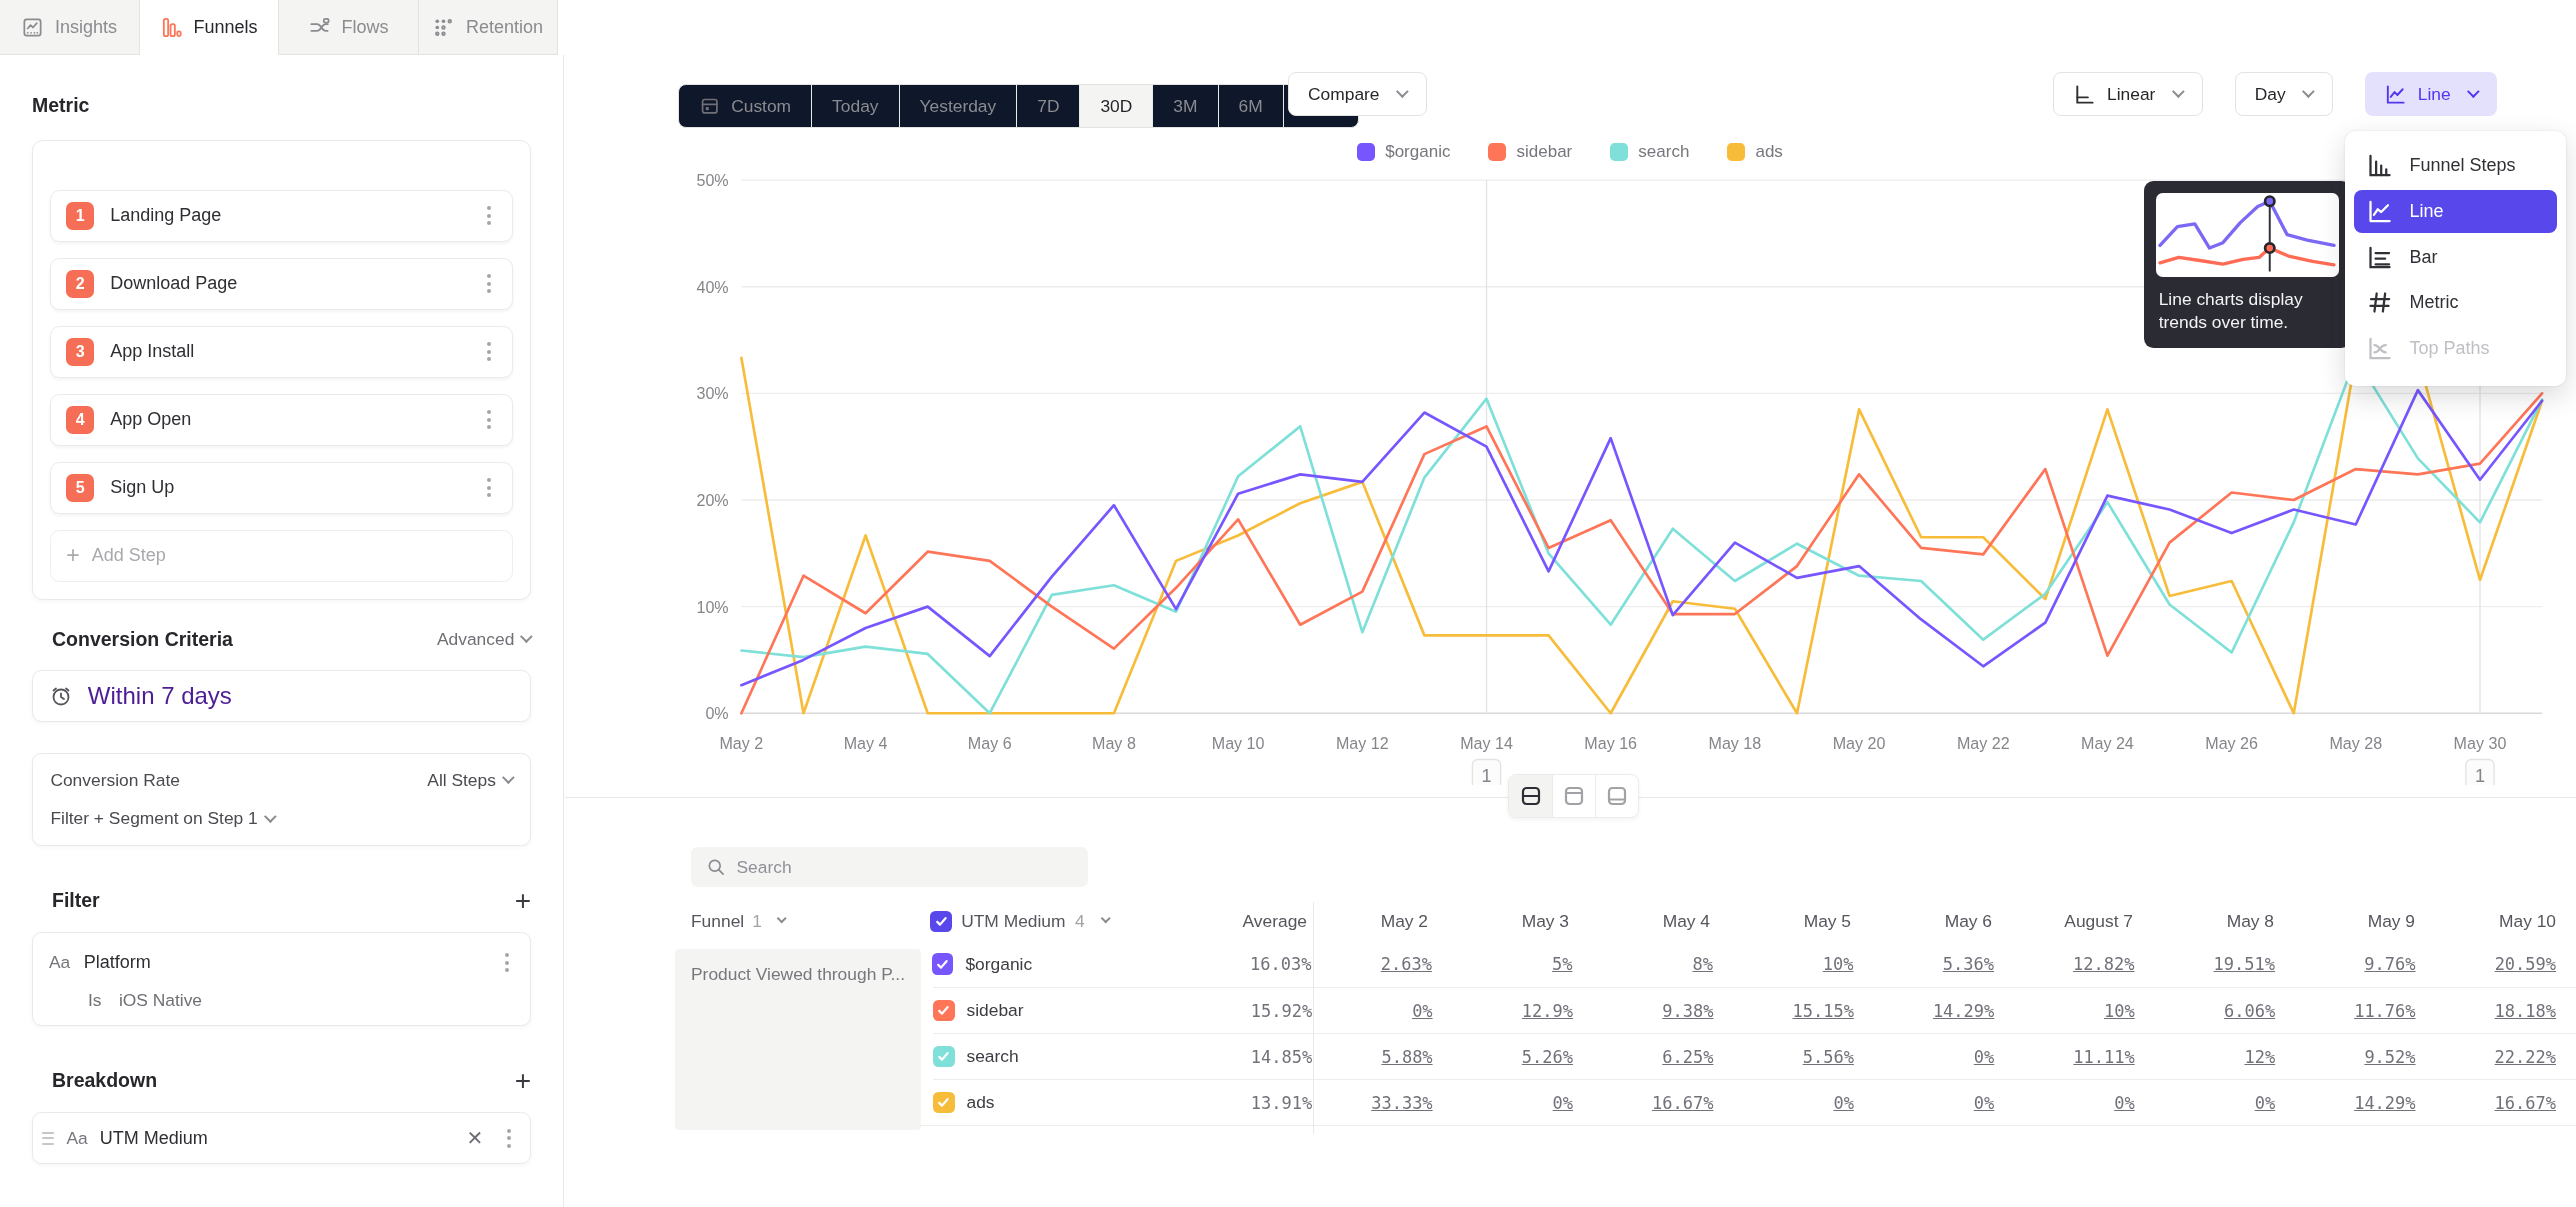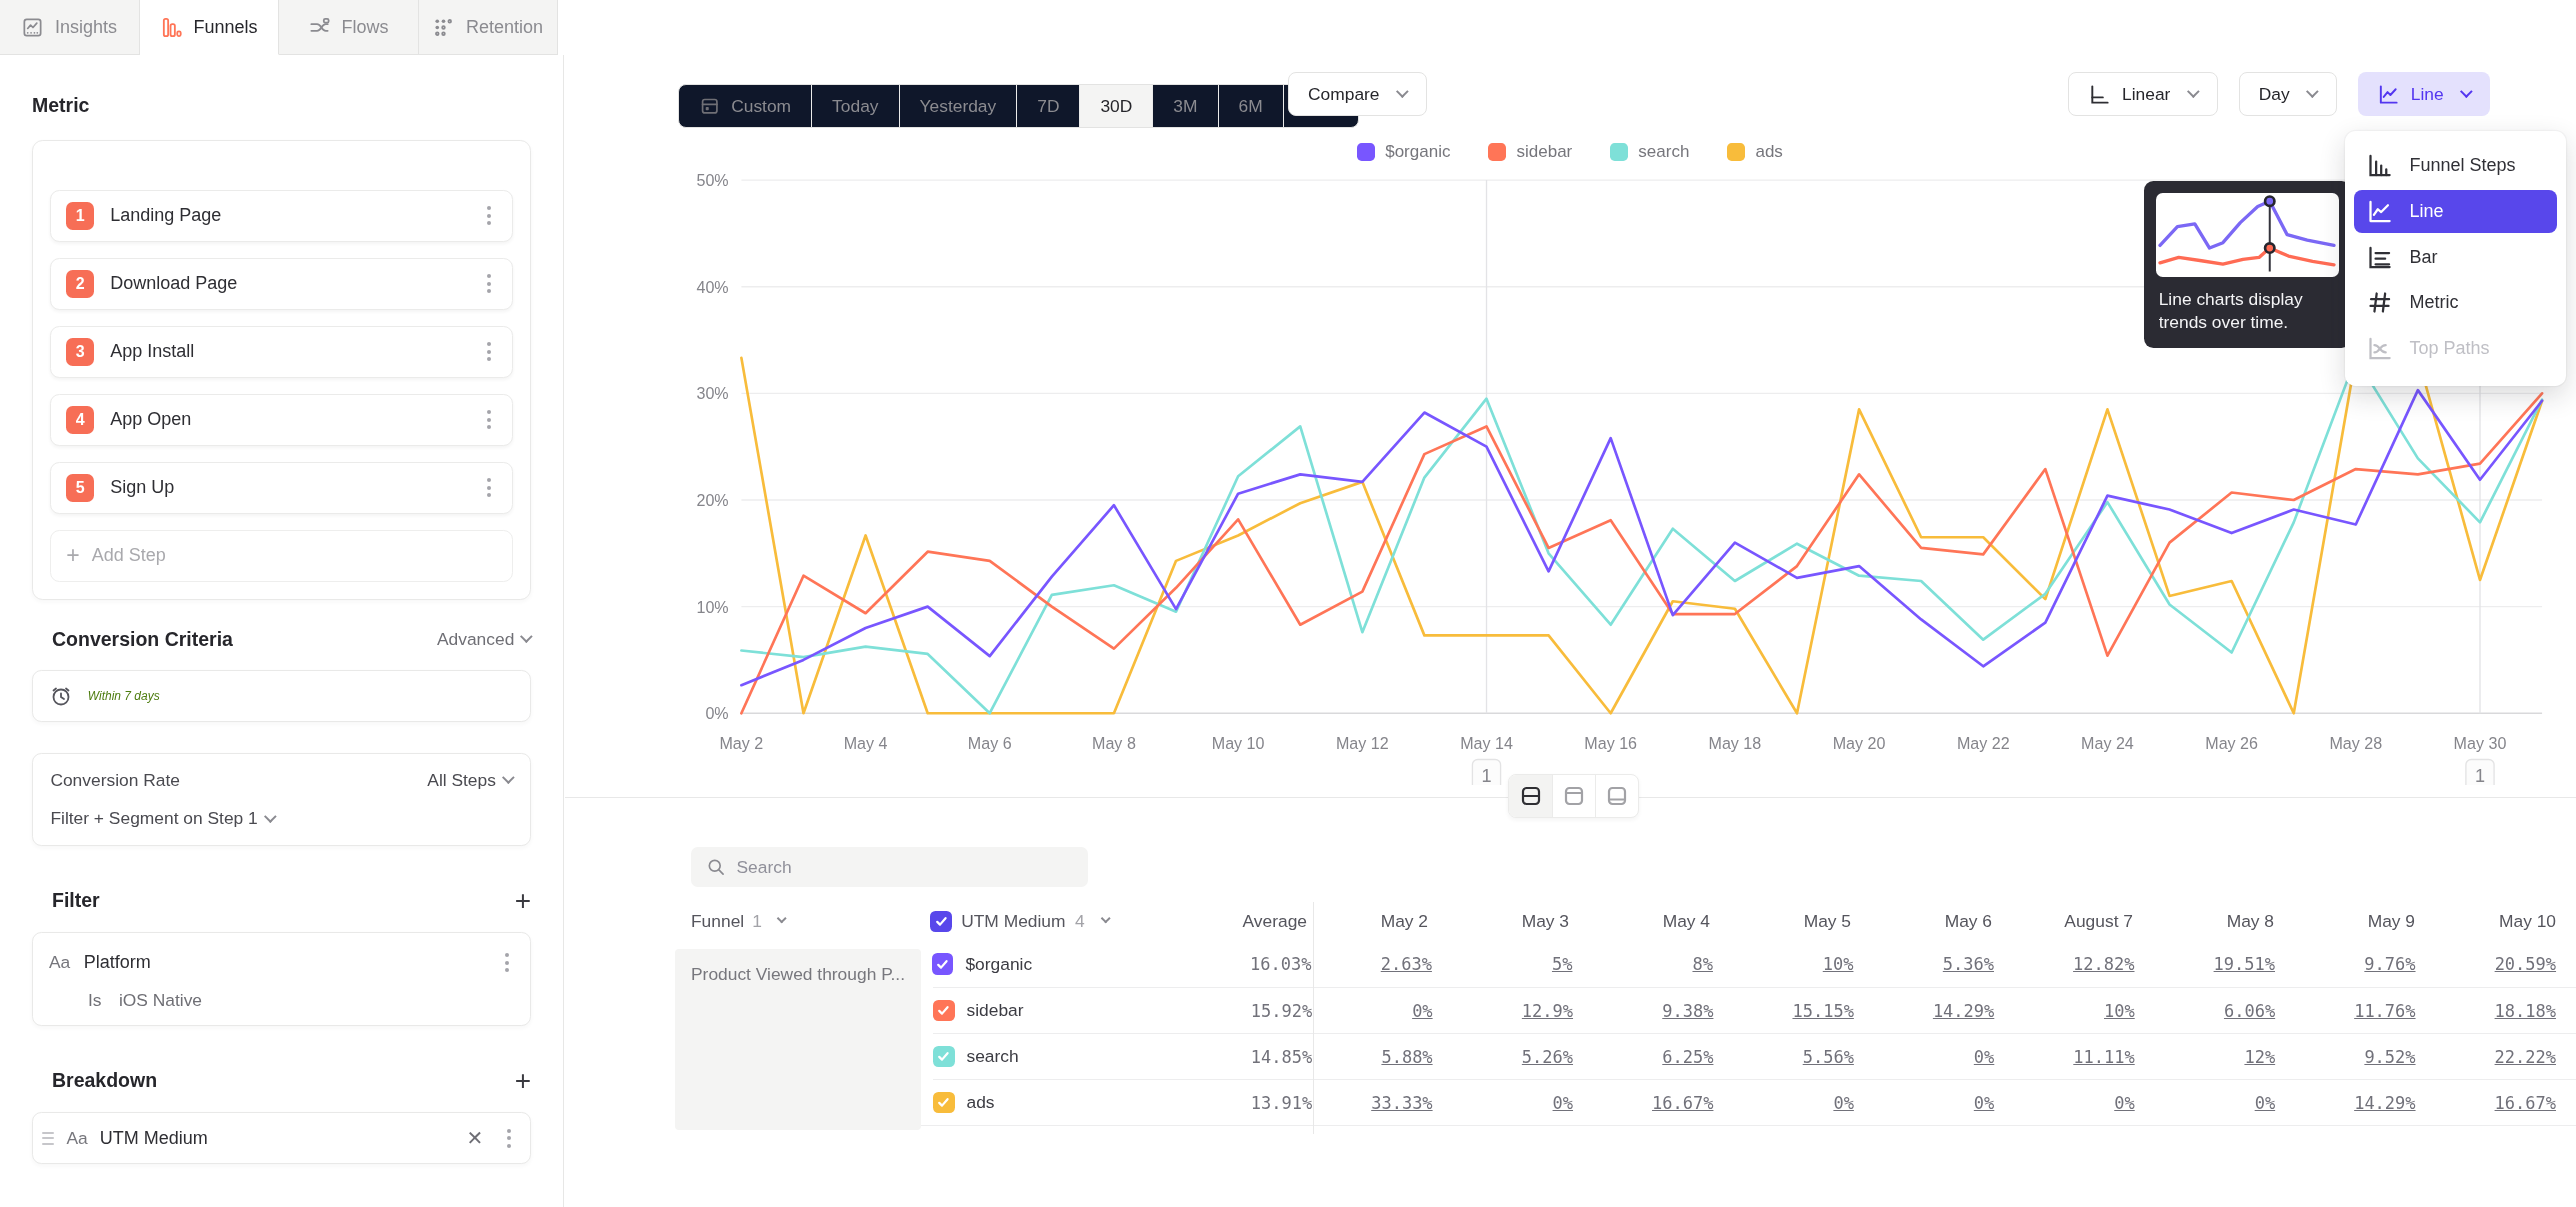--- a/index.html
+++ b/index.html
@@ -41,21 +41,21 @@
   .kebab { display:flex; flex-direction:column; gap:3.4px; padding:5.4px; cursor:pointer; }
   .kebab i { width:4px; height:4px; border-radius:50%; background:#a4a4aa; }
   .sec-row { display:flex; align-items:center; justify-content:space-between; margin-top:28px;margin-left:20px; }
   .muted-link { font-size:17.4px; color:#6f6f75; display:flex; align-items:center; cursor:pointer; }
   .chev { display:inline-block; width:8.7px; height:8.7px; border-right:2px solid currentColor;
           border-bottom:2px solid currentColor; transform:rotate(45deg); margin-left:8px;
           margin-top:-5.4px; color:#8a8a90; }
   .window-card { margin-top:19px; height:52px; display:flex; align-items:center; gap:14.8px;
                  padding:0 16px; border-radius:9.4px; }
   .window-card svg { width:24px; height:24px; color:#55555c; }
-  .window-label { font-size:12px; color:#4d7c0f;font-style:italic; }
+  .window-label { font-size:24px; color:#4c1d95; }
   .cr-card { margin-top:31px; padding:16px 17.4px; border-radius:9.4px; }
   .cr-row { display:flex; align-items:center; justify-content:space-between; font-size:17.4px; color:#4a4a50; }
   .cr-row2 { margin-top:17.4px; justify-content:flex-start; }
   .plus-btn { font-size:28px; font-weight:300; color:#3a3a40; cursor:pointer; line-height:20px; }
   .prop-card { margin-top:20px; padding:14.8px 16px; border-radius:9.4px; }
   .prop-row { display:flex; align-items:center; gap:13.4px; }
   .type-badge { font-size:17.4px; color:#76767c; }
   .prop-name { flex:1; font-size:18px; color:#2e2e33; }
   .prop-sub { margin-top:12px; padding-left:39px; font-size:17.4px; color:#6f6f75; display:flex; gap:17.4px; }
   .bd-card { margin-top:20px; height:52px; display:flex; align-items:center; gap:12px;
@@ -70,21 +70,21 @@
   .seg-item { display:flex; align-items:center; gap:10.7px; padding:0 20px; font-size:17.4px;
               color:#8b8b90; border-left:1.3px solid #ebebea; cursor:pointer; white-space:nowrap; }
   .seg-item:first-child { border-left:none; }
   .seg-item.active { color:#26262b; background:#f4f4f3; font-weight:500; }
   .seg-item svg { width:21.5px; height:21.5px; }
   .btn { display:inline-flex; align-items:center; height:44px; padding:0 19px; gap:10.7px;
          border:1.3px solid #e3e3e2; border-radius:8px; background:#fff; font-size:17.4px;
          color:#26262b; cursor:pointer; white-space:nowrap; }
   .btn svg { width:23px; height:23px; }
   .compare-btn { position:absolute; left:1288px; top:72px; }
-  .right-ctrls { position:absolute; right:86px; top:72px; display:flex; gap:21px; }
+  .right-ctrls { position:absolute; right:79px; top:72px; display:flex; gap:32px; }
   .accent-btn { border:none; background:#e4e1fd; color:#5336f0; font-weight:500; }
   .accent-btn .chev { color:#5336f0; }
 
   
   .legend { position:absolute; left:564px; right:0; top:142px; display:flex; justify-content:center;
             gap:38px; z-index:1; }
   .legend-item { display:flex; align-items:center; gap:10.7px; font-size:17px; color:#76767c; }
   .legend-chip { width:17.4px; height:17.4px; border-radius:4.7px; }
   .chart-wrap { position:absolute; left:684px; top:168px; width:1892px; height:617px; }
   .divider { position:absolute; left:565px; top:797px; right:0; height:1.3px; background:#e8e8e8; }

